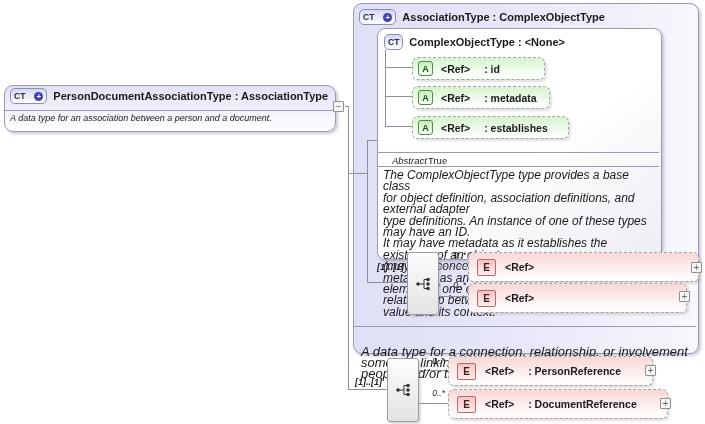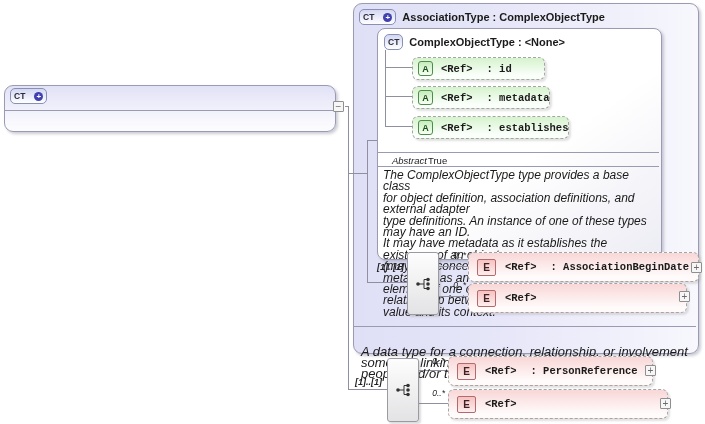--- a/index.html
+++ b/index.html
@@ -26,21 +26,21 @@
   .plus-circle{display:inline-block;width:9px;height:9px;border-radius:50%;background:#4040b0;
            color:#fff;font-size:8px;line-height:9px;text-align:center;font-weight:bold;}
   .a-icon{display:inline-flex;align-items:center;justify-content:center;width:13px;height:13px;
            border:1px solid #4e8c4a;border-radius:3px;flex:0 0 13px;
            background:linear-gradient(to bottom,#c6edbd,#f6fff3);
            font-size:9px;font-weight:bold;color:#1d4d1a;}
   .e-icon{display:inline-flex;align-items:center;justify-content:center;width:17px;height:15px;
            border:1px solid #b46a6a;border-radius:2px;flex:0 0 17px;
            background:linear-gradient(to bottom,#f6c2c2,#fdeeee);
            font-size:10px;font-weight:bold;color:#402020;}
-  .rowlabel{font-weight:bold;font-size:10.5px;white-space:nowrap;font-family:Liberation Mono, monospace;}
+  .rowlabel{font-weight:bold;font-size:10.5px;white-space:nowrap;}
   .ref{margin-left:9px;}
   .attrbox .ref{margin-left:8px;}
   .name{margin-left:14px;}
   
   .desc{position:absolute;font-style:italic;font-size:9px;line-height:11px;white-space:pre-line;}
   .docpara{font-size:12px;line-height:11.4px;}
   .sep{position:absolute;height:0;border-top:1px solid #9a9ab2;}
   .facet-label{position:absolute;font-style:italic;font-size:9.5px;}
   .facet-value{position:absolute;font-weight:normal;font-size:9.5px;}
   .card{position:absolute;font-style:italic;font-weight:bold;font-size:9px;color:#222;}
@@ -61,22 +61,24 @@
 <body>
 
 <div class="canvas">
 
   <div class="solidbox leftbox" style="left:4px;top:85px;width:330px;height:45px;"></div>
   <div class="hdr" style="left:10px;top:88px;">
     <span class="ct-icon">
         <span>CT</span>
         <span class="plus-circle">+</span>
       </span>
+    <span class="title">PersonDocumentAssociationType : AssociationType</span>
   </div>
   <div class="sep" style="left:5px;top:110px;width:328px;"></div>
+  <div class="desc" style="left:10px;top:113px;width:315px;">A data type for an association between a person and a document.</div>
 
   <div class="solidbox bigbox" style="left:353px;top:3px;width:344px;height:349px;"></div>
   <div class="hdr" style="left:359px;top:9px;">
     <span class="ct-icon">
         <span>CT</span>
         <span class="plus-circle">+</span>
       </span>
     <span class="title">AssociationType : ComplexObjectType</span>
   </div>
 
@@ -147,21 +149,20 @@
       <circle cx="13" cy="3.5" r="1.8" fill="#333"></circle>
       <circle cx="13" cy="8" r="1.8" fill="#333"></circle>
       <circle cx="13" cy="12.5" r="1.8" fill="#333"></circle>
     </svg>
   </div>
 
   <div class="occ" style="left:448px;top:250px;width:18px;text-align:right;">0..*</div>
   <div class="dashedbox elembox" style="left:468px;top:252px;width:221px;height:28px;">
     <span class="e-icon">E</span>
     <span class="rowlabel ref">&lt;Ref&gt;</span>
-    <span class="rowlabel name">: AssociationBeginDate</span>
   </div>
   <div class="expander" style="left:691px;top:262px;">+</div>
 
   <div class="occ" style="left:448px;top:280px;width:18px;text-align:right;">0..*</div>
   <div class="dashedbox elembox" style="left:468px;top:283px;width:209px;height:28px;">
     <span class="e-icon">E</span>
     <span class="rowlabel ref">&lt;Ref&gt;</span>
   </div>
   <div class="expander" style="left:679px;top:291px;">+</div>
 
@@ -188,16 +189,17 @@
     <span class="e-icon">E</span>
     <span class="rowlabel ref">&lt;Ref&gt;</span>
     <span class="rowlabel name">: PersonReference</span>
   </div>
   <div class="expander" style="left:645px;top:365px;">+</div>
 
   <div class="occ" style="left:427px;top:388px;width:18px;text-align:right;">0..*</div>
   <div class="dashedbox elembox" style="left:448px;top:389px;width:210px;height:28px;">
     <span class="e-icon">E</span>
     <span class="rowlabel ref">&lt;Ref&gt;</span>
+    <span class="rowlabel name">: DocumentReference</span>
   </div>
   <div class="expander" style="left:660px;top:398px;">+</div>
 
 </div>
 
 </body></html>

